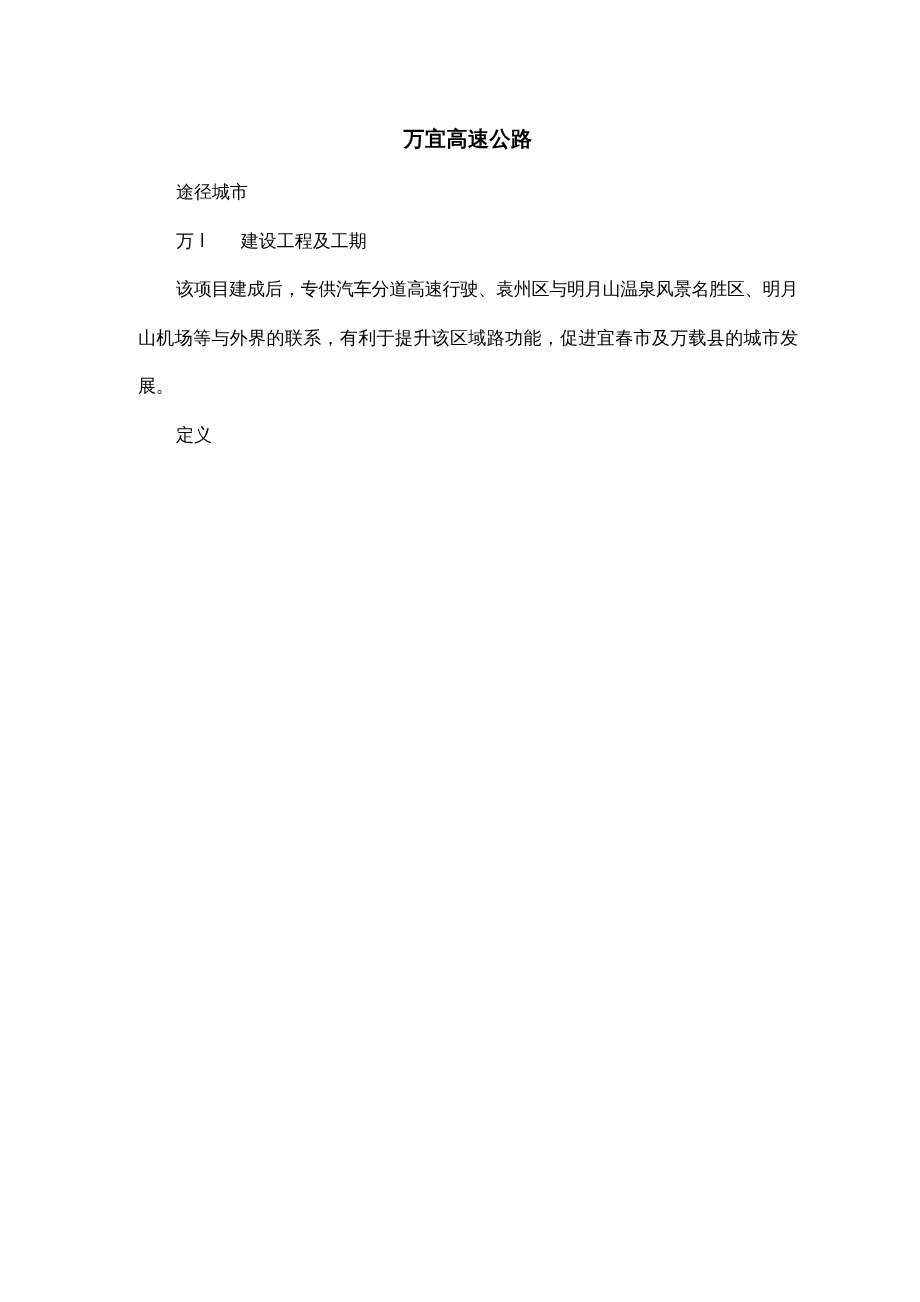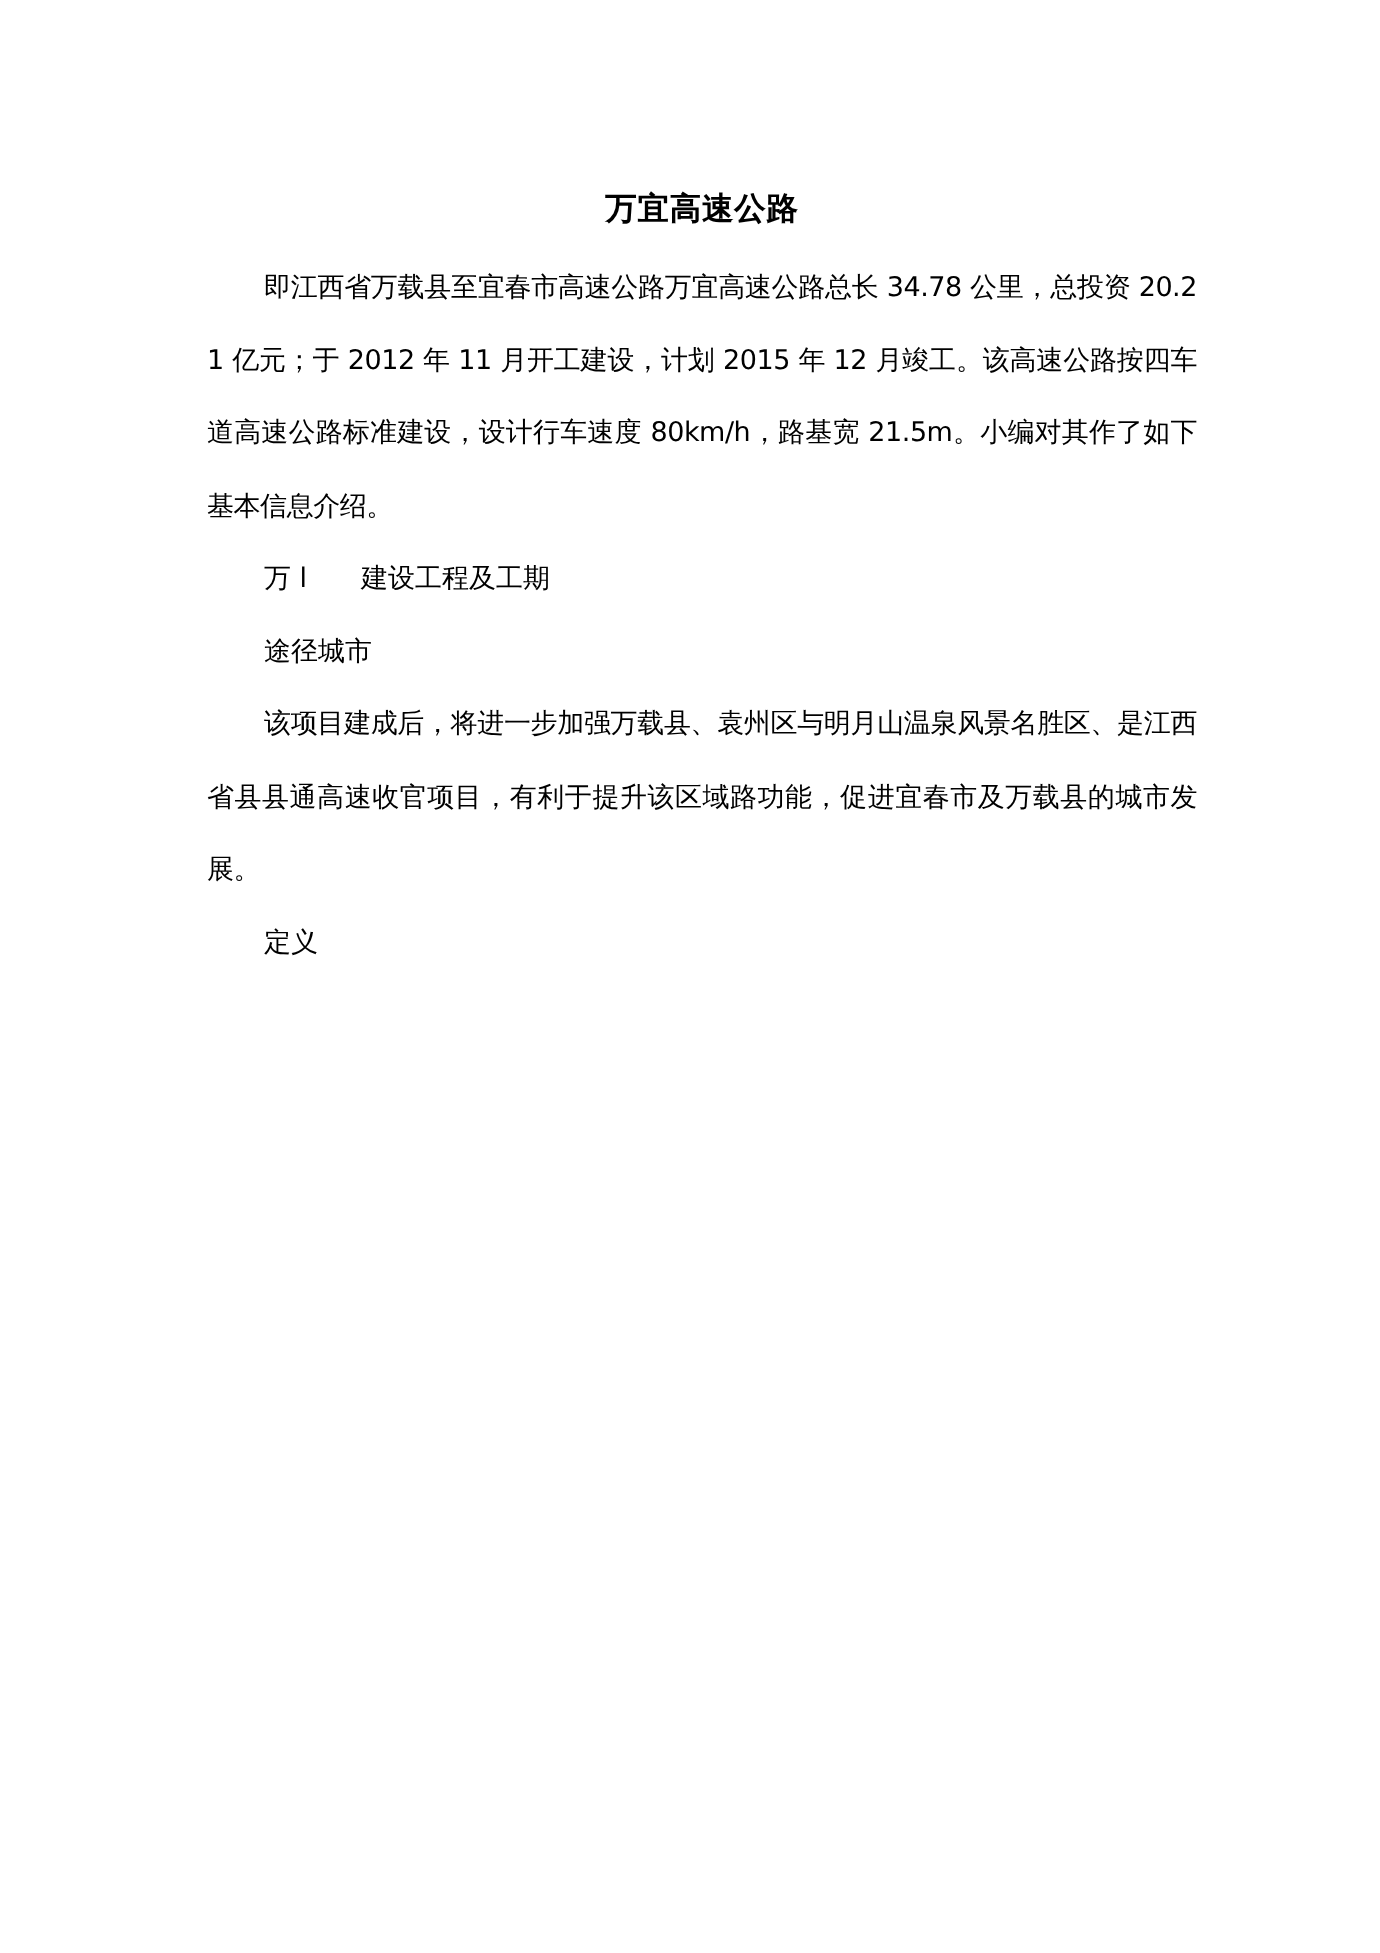--- a/index.html
+++ b/index.html
@@ -48,24 +48,23 @@
       display: inline-block;
       width: 36px;
     }
   </style>
 </head>
 <body>
 
 <div class="page">
   <h1 class="title">万宜高速公路</h1>
 
-  <p class="para">即江西省万载县至宜春市高速公路万宜高速公路总长 34.78 公里，总投资 20.21 亿元；于 2012 年 11 月开工建设，计划 2015 年 12 月竣工。该高速公路按四车道高速公路标准建设，设计行车速度 80km/h，路基宽 21.5m。小编对其作了如下基本信息介绍。</p>
 
+  <p class="heading-line">途径城市</p>
   <p class="heading-line">
     <span>万 l</span><span class="gap"></span><span>建设工程及工期</span>
   </p>
-  <p class="heading-line">途径城市</p>
 
 
-  <p class="para">该项目建成后，将进一步加强万载县、袁州区与明月山温泉风景名胜区、是江西省县县通高速收官项目，有利于提升该区域路功能，促进宜春市及万载县的城市发展。</p>
+  <p class="para">该项目建成后，专供汽车分道高速行驶、袁州区与明月山温泉风景名胜区、明月山机场等与外界的联系，有利于提升该区域路功能，促进宜春市及万载县的城市发展。</p>
 
   <p class="heading-line">定义</p>
 </div>
 
 </body></html>

